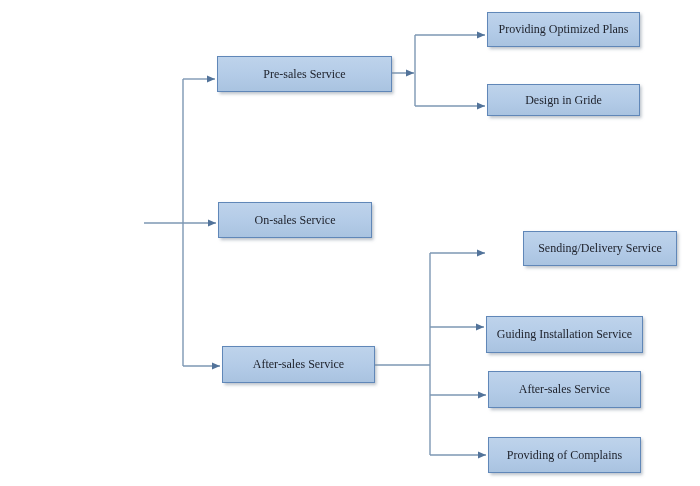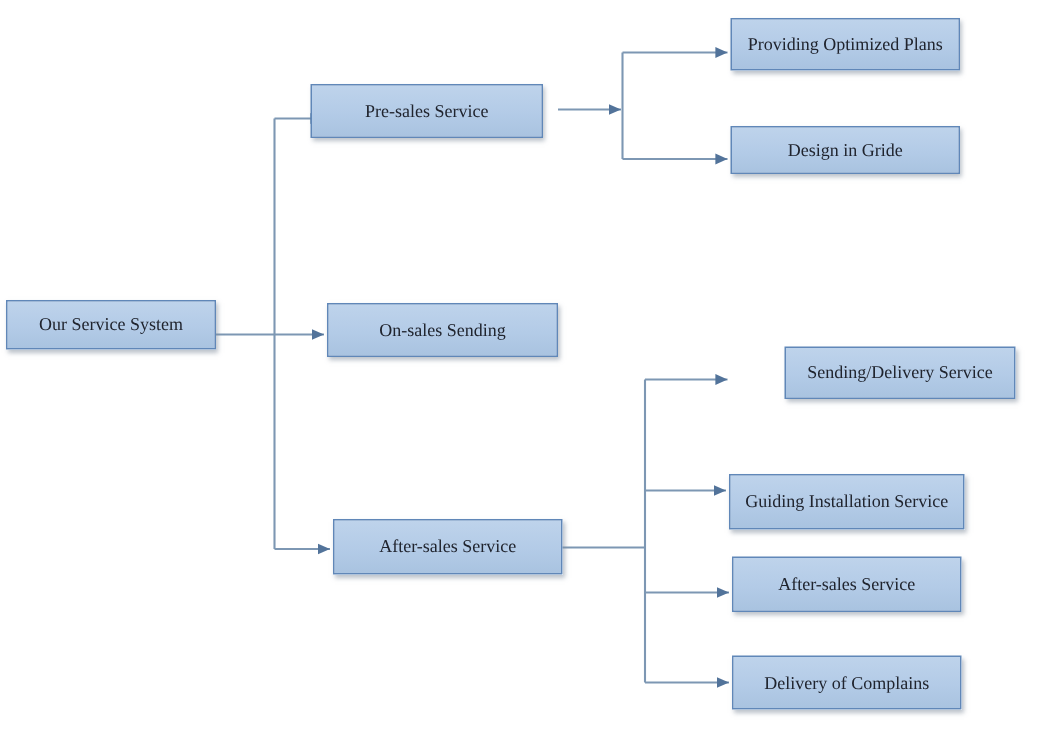--- a/index.html
+++ b/index.html
@@ -70,30 +70,27 @@
     <path class="edge" d="M415 106 H485" marker-end="url(#arrow)"></path>
 
     <path class="edge" d="M375 365 H430"></path>
     <path class="edge" d="M430 253 V455"></path>
     <path class="edge" d="M430 253 H485" marker-end="url(#arrow)"></path>
     <path class="edge" d="M430 327 H484" marker-end="url(#arrow)"></path>
     <path class="edge" d="M430 395 H486" marker-end="url(#arrow)"></path>
     <path class="edge" d="M430 455 H486" marker-end="url(#arrow)"></path>
   </svg>
 
-  <div class="node" style="left:4px; top:200px; width:140px; height:33px;">
-    <span>Our Service System</span>
-  </div>
 
-  <div class="node" style="left:207px; top:56px; width:155px; height:36px;">
+  <div class="node" style="left:217px; top:56px; width:175px; height:36px;">
     <span>Pre-sales Service</span>
   </div>
 
   <div class="node" style="left:218px; top:202px; width:154px; height:36px;">
-    <span>On-sales Sending</span>
+    <span>On-sales Service</span>
   </div>
 
   <div class="node" style="left:222px; top:346px; width:153px; height:37px;">
     <span>After-sales Service</span>
   </div>
 
   <div class="node" style="left:487px; top:12px; width:153px; height:35px;">
     <span>Providing Optimized Plans</span>
   </div>
 
@@ -107,16 +104,16 @@
 
   <div class="node" style="left:486px; top:304px; width:157px; height:37px;margin-top:12px;">
     <span>Guiding Installation Service</span>
   </div>
 
   <div class="node" style="left:488px; top:371px; width:153px; height:37px;">
     <span>After-sales Service</span>
   </div>
 
   <div class="node" style="left:488px; top:437px; width:153px; height:36px;">
-    <span>Delivery of Complains</span>
+    <span>Providing of Complains</span>
   </div>
 
 </div>
 
 </body></html>

